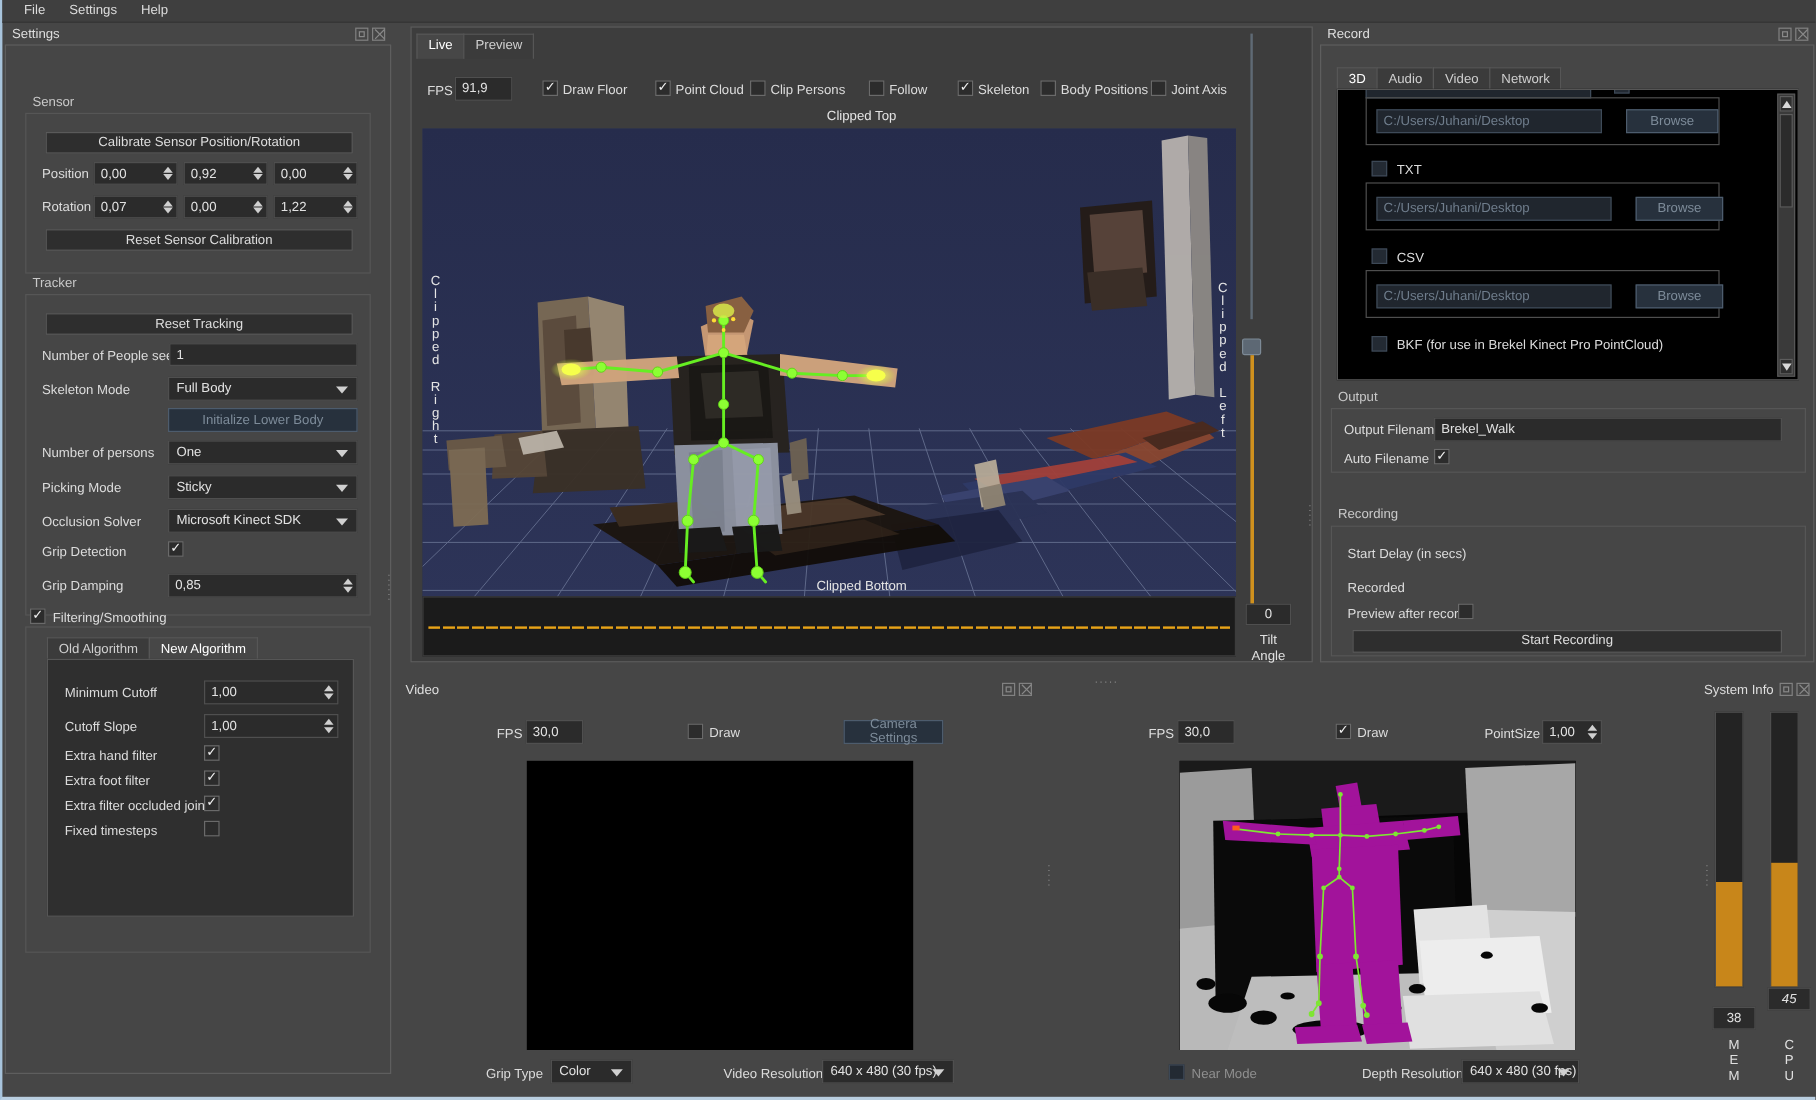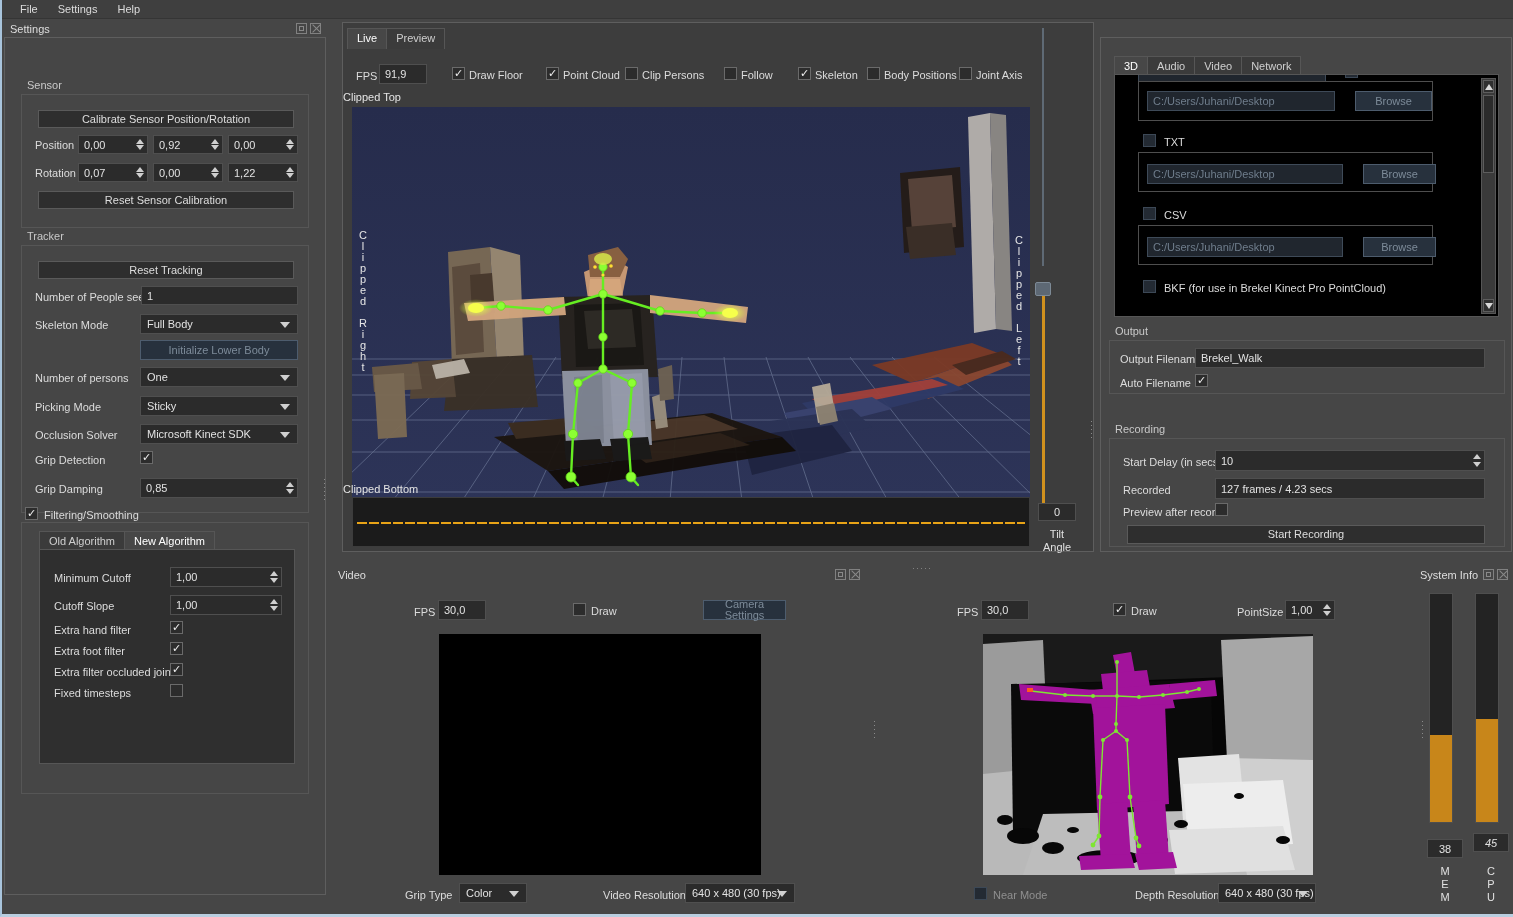--- a/index.html
+++ b/index.html
@@ -175,21 +175,21 @@
     background: #2f2f2f; border: 1px solid #5d5d5d;
     display:flex;align-items:center;justify-content:center;
   }
   .ar-u { width:0;height:0;border-left:4px solid transparent;border-right:4px solid transparent;border-bottom:6px solid #d8d8d8; }
   .ar-d { width:0;height:0;border-left:4px solid transparent;border-right:4px solid transparent;border-top:6px solid #d8d8d8; }
 
   .grip { position: absolute; color: #8a8a8a; font-size: 9px; letter-spacing: 1px; }
   .grip.vert { writing-mode: vertical-rl; }
 
   .centered-cap {
-    position: absolute; text-align: left; font-size: 11px; color: #e4e4e4;
+    position: absolute; text-align: center; font-size: 11px; color: #e4e4e4;
   }
 </style>
 </head>
 <body>
 
 <div id="app">
 
   <div class="menubar">
     <div class="mi">File</div>
     <div class="mi">Settings</div>
@@ -601,20 +601,27 @@
   <div class="vslider" style="left:1030px;top:28px;width:22px;height:460px;">
     <div class="track-top" style="top:0;height:238px;"></div>
     <div class="knob" style="top:254px;"></div>
     <div class="track-bot" style="top:268px;height:215px;"></div>
   </div>
   <div class="field" style="position:absolute;left:1036px;top:503px;width:38px;height:18px;justify-content:center;padding-left:0;">0</div>
   <div style="position:absolute;left:1030px;top:528px;width:50px;text-align:center;font-size:11px;color:#e0e0e0;line-height:13px;">Tilt<br>Angle</div>
   <div class="grip vert" style="position:absolute;left:1085px;top:420px;">·····</div>
 
   <div class="panel" style="left:1098px;top:20px;width:412px;height:532px;">
+    <div class="panel-title">
+      <span>Record</span>
+      <span class="caps">
+        <span class="capbtn restore"></span>
+        <span class="capbtn close"></span>
+      </span>
+    </div>
     <div class="panel-body">
 
       <div class="tabstrip" style="left:13px;top:18px;">
         <div class="tab active">3D</div>
         <div class="tab">Audio</div>
         <div class="tab">Video</div>
         <div class="tab">Network</div>
       </div>
 
       <div style="position:absolute;left:13px;top:36px;width:385px;height:243px;background:#000000;border:1px solid #565656;overflow:hidden;">
@@ -659,32 +666,22 @@
           <div class="field" style="position:absolute;left:85px;top:7px;width:290px;height:20px;">Brekel_Walk</div>
           <div class="lbl" style="position:absolute;left:10px;top:36px;">Auto Filename</div>
           <span class="chk" style="position:absolute;left:85px;top:33px;">✓</span>
         </div>
       </div>
 
       <div class="group" style="left:8px;top:386px;width:396px;height:123px;">
         <div class="glabel">Recording</div>
         <div class="gbox">
           <div class="lbl" style="position:absolute;left:13px;top:17px;">Start Delay (in secs)</div>
-          <div class="field spin" style="position:absolute;left:105px;top:11px;width:270px;height:21px;">
-            <span>10</span>
-            <span class="sp-up">
-                <i class="tri-u"></i>
-              </span>
-            <span class="sp-dn">
-                <i class="tri-d"></i>
-              </span>
-          </div>
 
           <div class="lbl" style="position:absolute;left:13px;top:45px;">Recorded</div>
-          <div class="field" style="position:absolute;left:105px;top:39px;width:270px;height:21px;">127 frames / 4.23 secs</div>
 
           <div class="lbl" style="position:absolute;left:13px;top:67px;">Preview after record</div>
           <span class="chk off" style="position:absolute;left:105px;top:64px;">✓</span>
 
           <div class="btn" style="position:absolute;left:17px;top:86px;width:358px;height:19px;">Start Recording</div>
         </div>
       </div>
     </div>
   </div>
 
@@ -854,21 +851,21 @@
       <div class="field" style="position:absolute;left:13px;top:256px;width:36px;height:19px;justify-content:center;padding-left:0;">38</div>
       <div class="vcaps" style="left:13px;top:282px;width:36px;">
         <span>M</span>
         <span>E</span>
         <span>M</span>
       </div>
 
       <div class="meter" style="left:61px;top:10px;width:24px;height:230px;">
         <div class="fill" style="height:45%;"></div>
       </div>
-      <div class="field" style="position:absolute;left:59px;top:250px;width:36px;height:19px;justify-content:center;padding-left:0;font-style:italic;">45</div>
+      <div class="field" style="position:absolute;left:59px;top:240px;width:36px;height:19px;justify-content:center;padding-left:0;font-style:italic;">45</div>
       <div class="vcaps" style="left:59px;top:282px;width:36px;">
         <span>C</span>
         <span>P</span>
         <span>U</span>
       </div>
     </div>
   </div>
 
   <div class="grip vert" style="position:absolute;left:1416px;top:720px;">·····</div>
 

